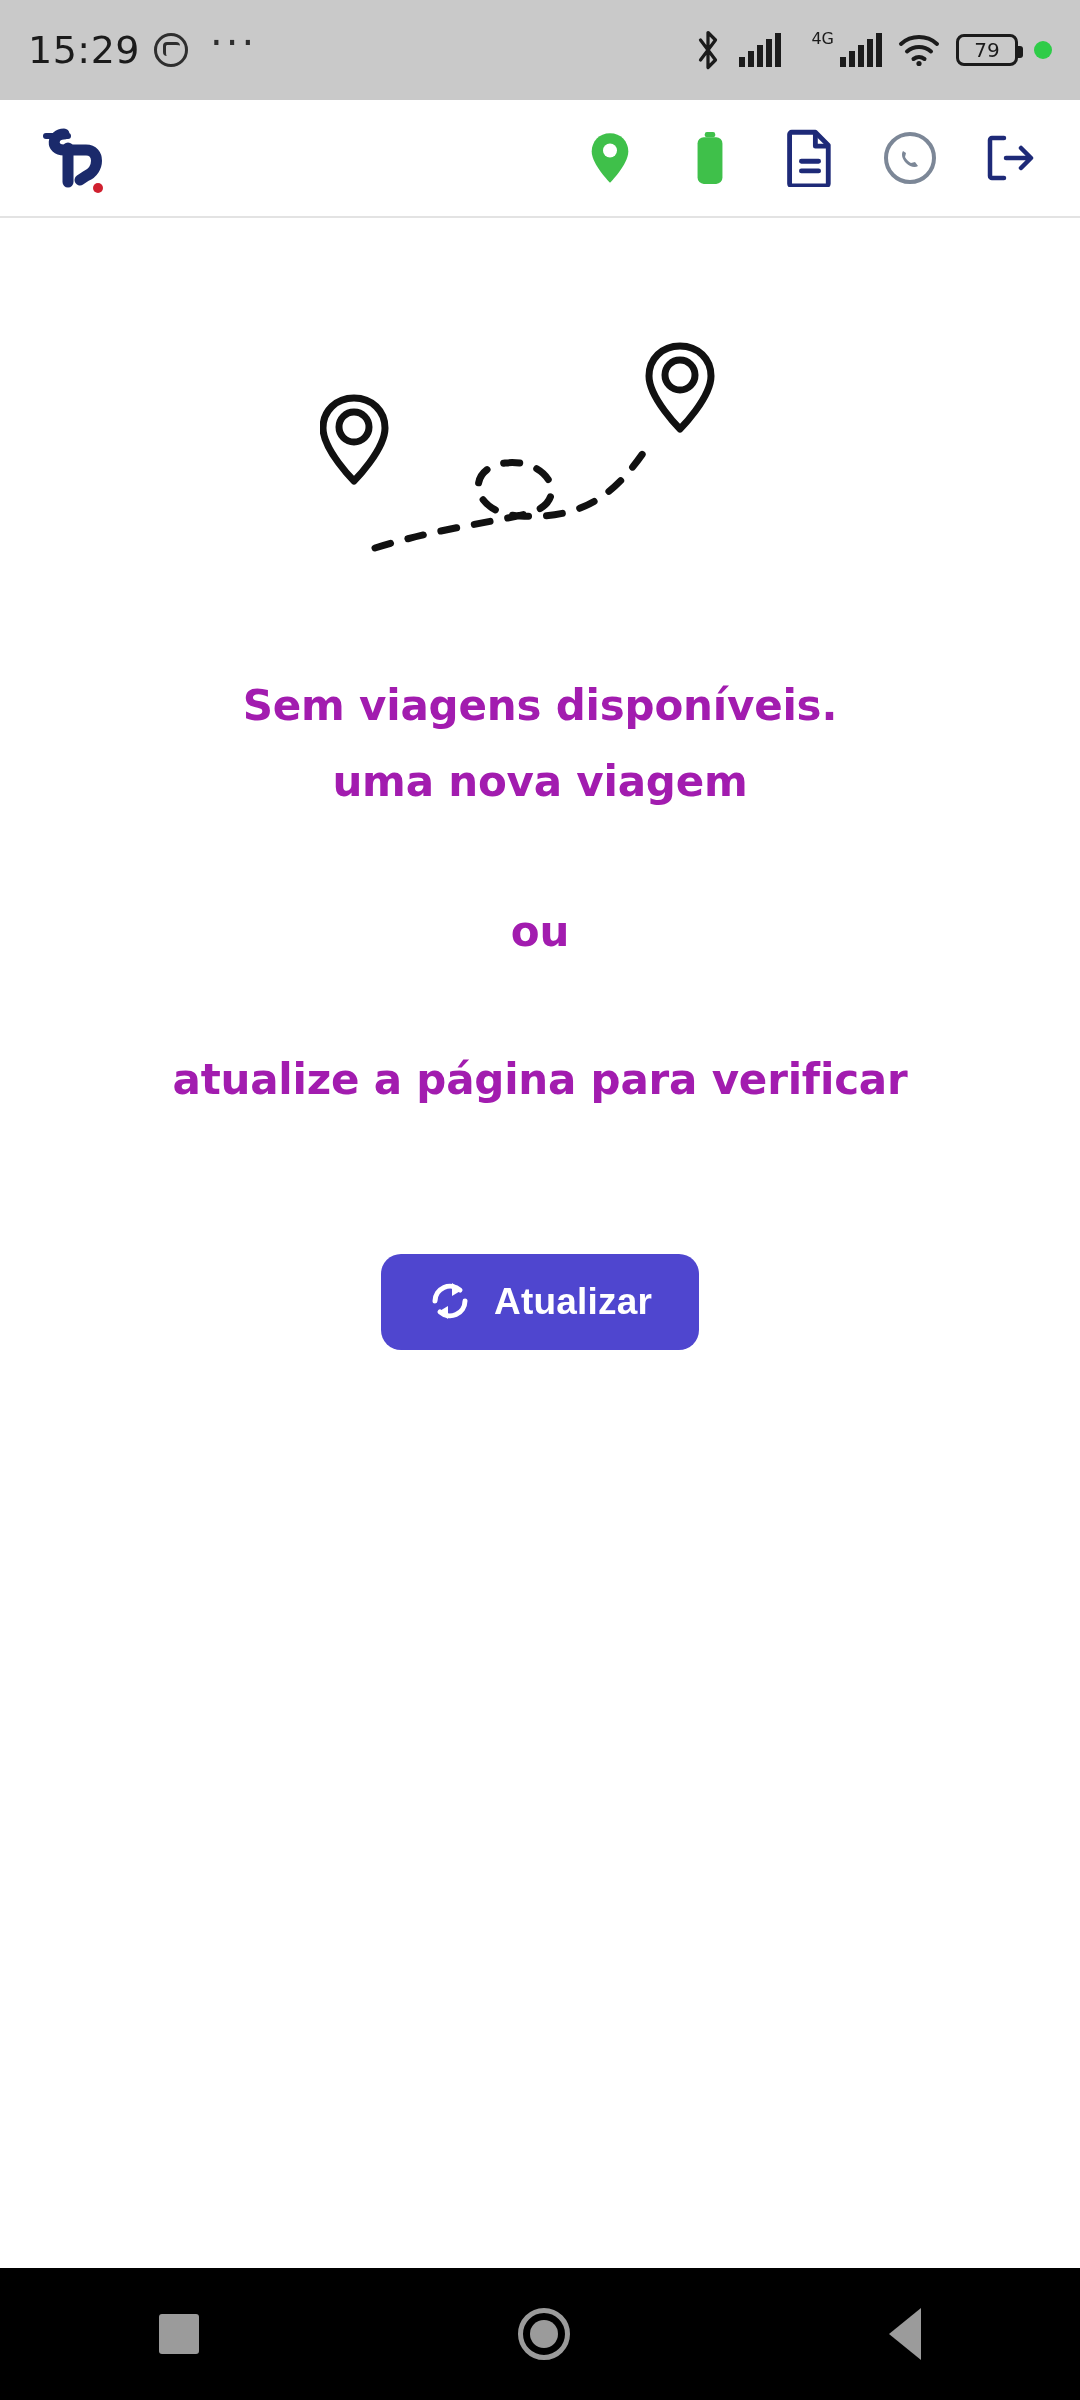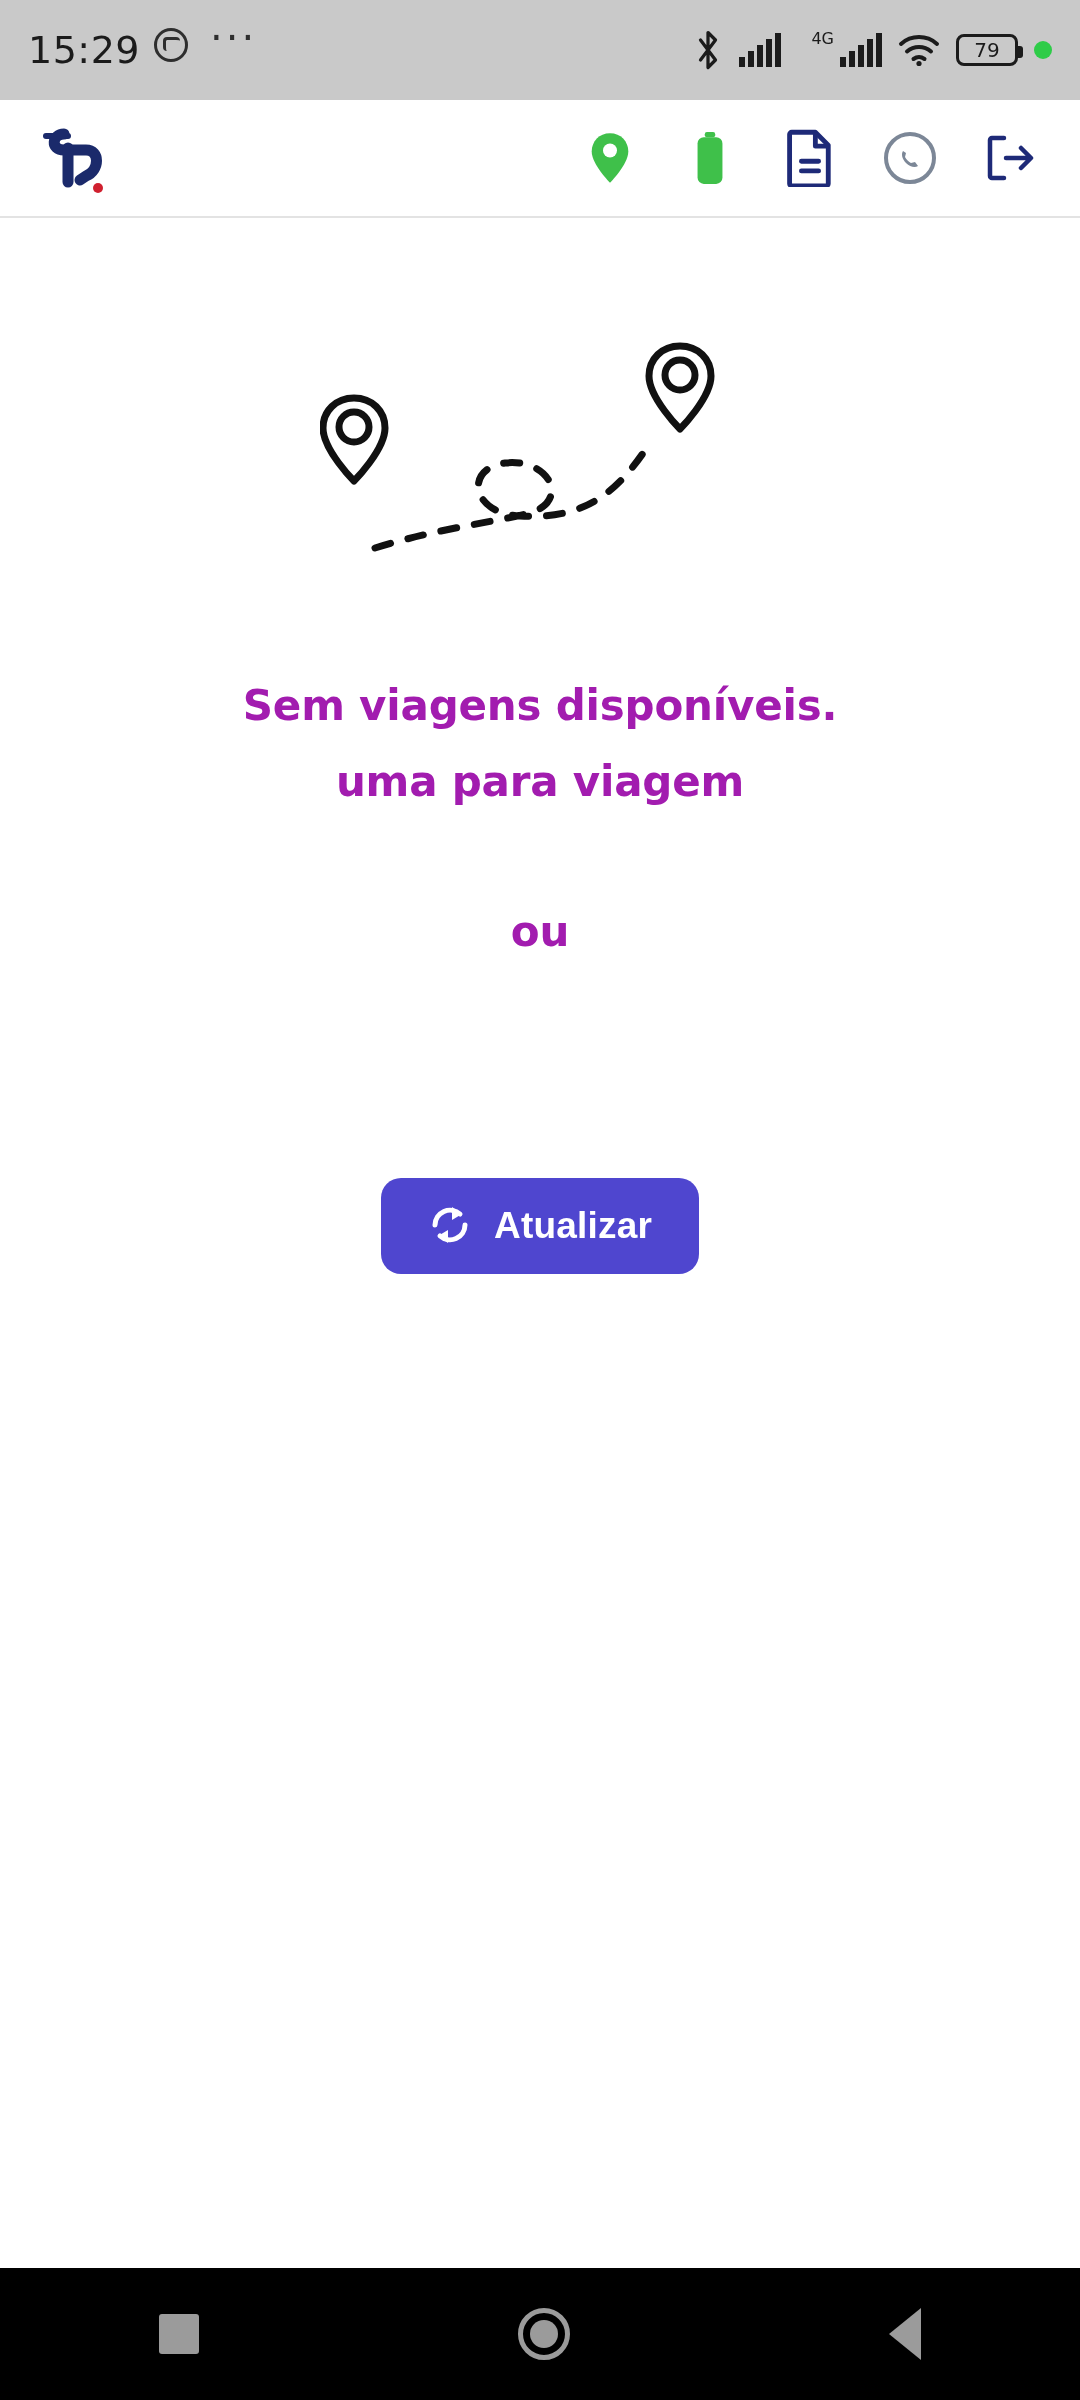--- a/index.html
+++ b/index.html
@@ -16,20 +16,21 @@
   .status-bar {
     height: 100px;
     background: #c9c9c9;
     display: flex;
     align-items: center;
     padding: 0 28px;
     position: relative;
   }
   .status-left {
     display: flex;
+    align-items: center;
     gap: 14px;
   }
   .status-clock {
     font-size: 38px;
     color: #1b1b1b;
     font-family: "DejaVu Sans", sans-serif;
     letter-spacing: 0.5px;
   }
   .wa-mini {
     width: 34px; height: 34px;
@@ -324,22 +325,23 @@
       <path d="M34 60 C16 60 3 73 3 90 C3 112 34 143 34 143 C34 143 65 112 65 90 C65 73 52 60 34 60 Z" fill="#ffffff" stroke="#111111" stroke-width="7" stroke-linejoin="round"></path>
       <circle cx="34" cy="89" r="15" fill="#ffffff" stroke="#111111" stroke-width="7"></circle>
 
       <path d="M360 8 C342 8 329 21 329 38 C329 60 360 91 360 91 C360 91 391 60 391 38 C391 21 378 8 360 8 Z" fill="#ffffff" stroke="#111111" stroke-width="7" stroke-linejoin="round"></path>
       <circle cx="360" cy="37" r="15" fill="#ffffff" stroke="#111111" stroke-width="7"></circle>
     </svg>
   </div>
 
   <div class="empty-text">
     <div>Sem viagens disponíveis.</div>
-    <div>uma para viagem</div>
+    <div>uma nova viagem</div>
     <span class="or">ou</span>
+    <div>atualize a página para verificar</div>
   </div>
 
   <button class="refresh-btn">
     <span>
       <svg viewBox="0 0 44 44" width="44" height="44">
         <path d="M7 22 a15 15 0 0 1 25 -11" fill="none" stroke="#ffffff" stroke-width="5" stroke-linecap="round"></path>
         <path d="M37 22 a15 15 0 0 1 -25 11" fill="none" stroke="#ffffff" stroke-width="5" stroke-linecap="round"></path>
         <path d="M24 4 L34 11 L24 17 Z" fill="#ffffff"></path>
         <path d="M20 27 L10 33 L20 40 Z" fill="#ffffff"></path>
       </svg>

